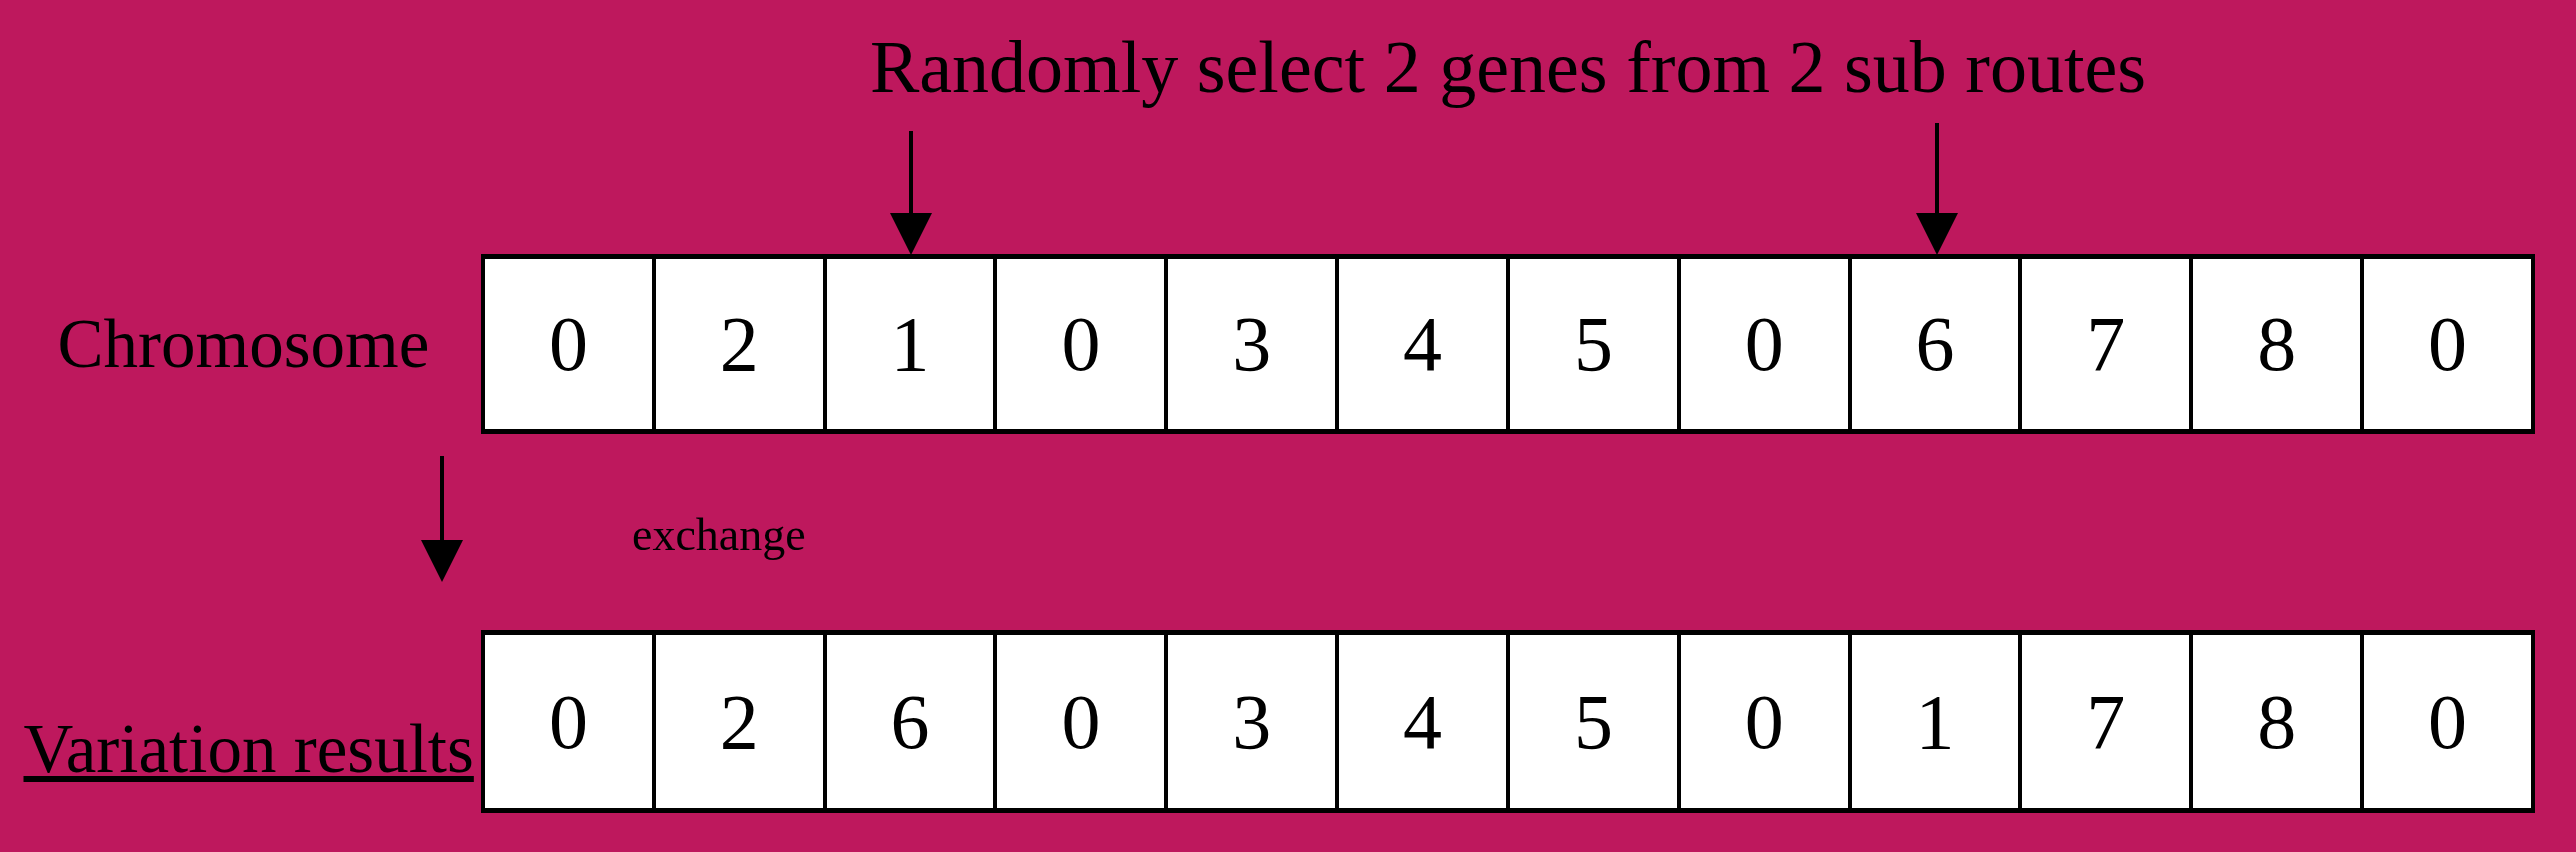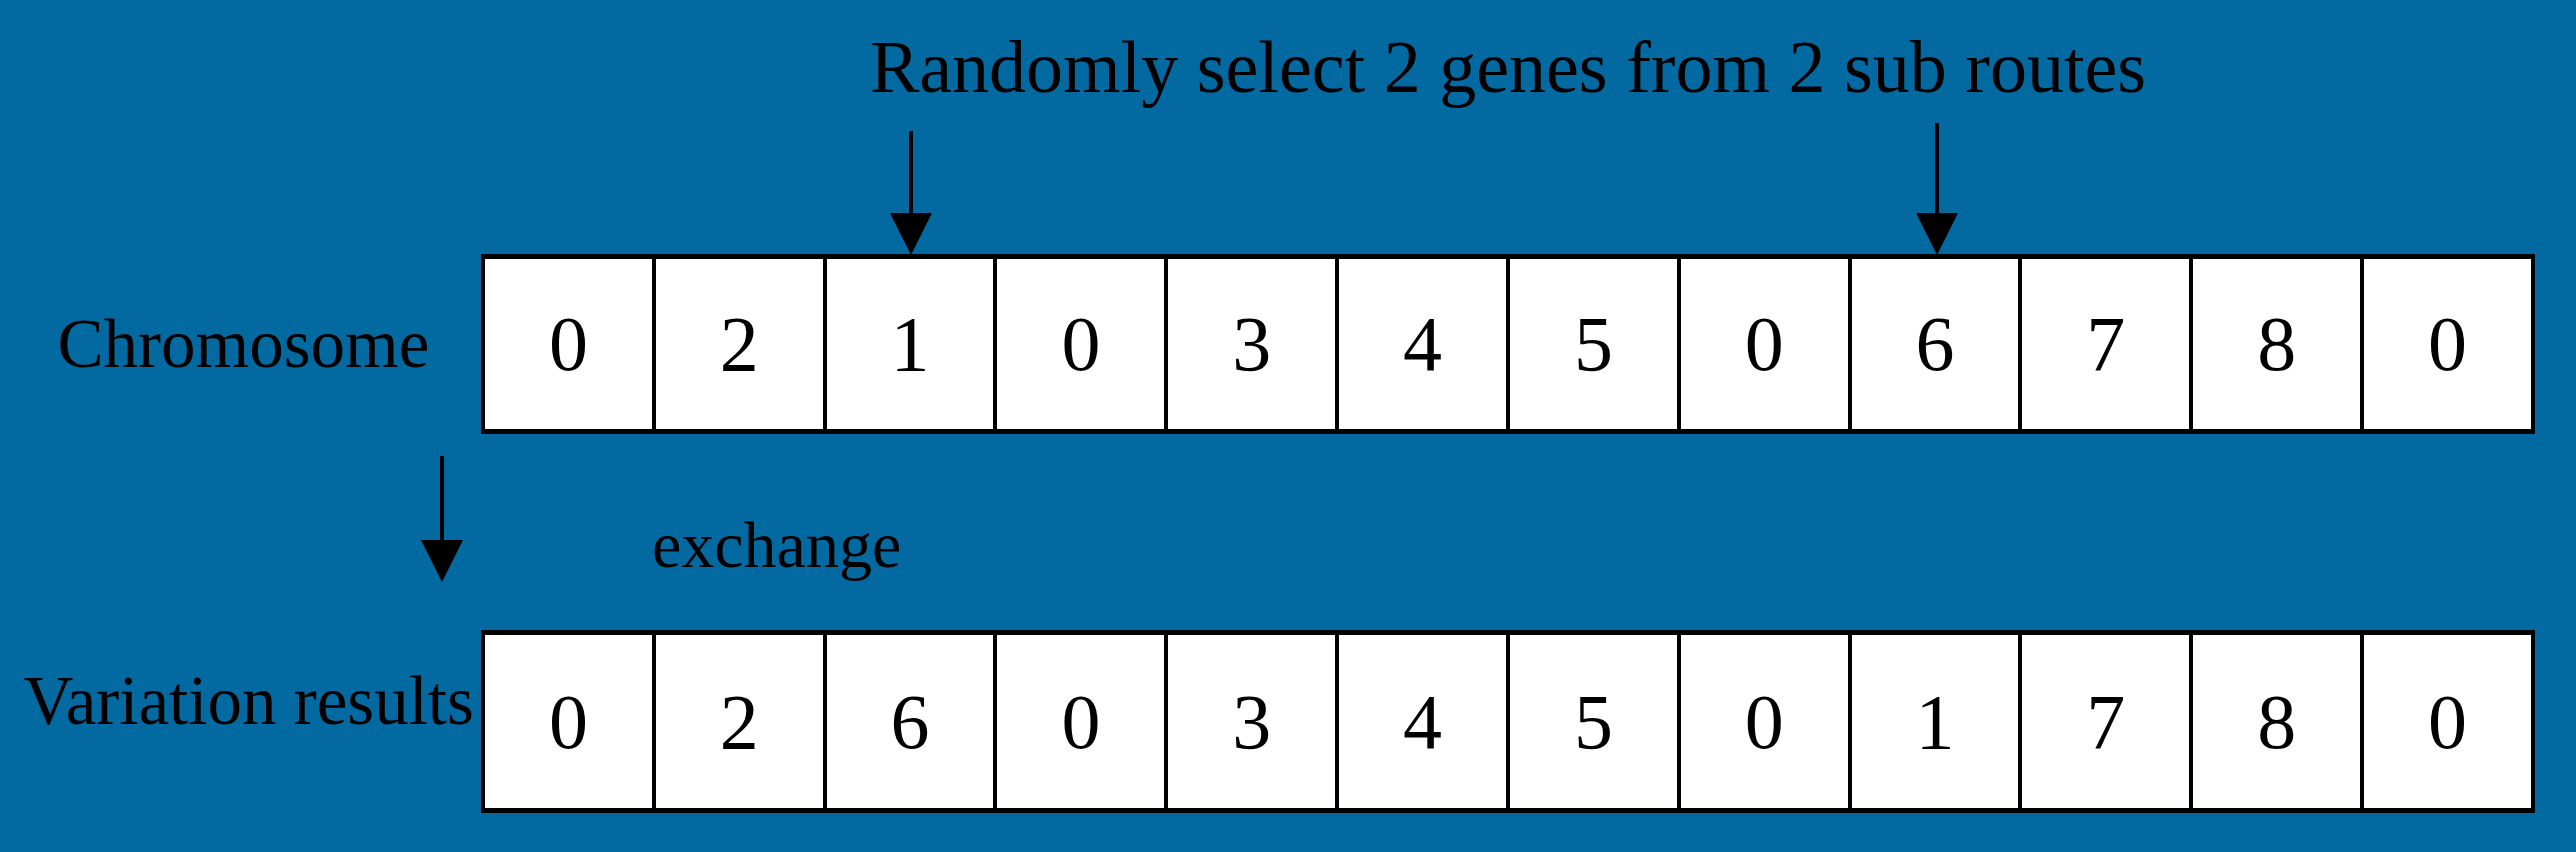--- a/index.html
+++ b/index.html
@@ -4,21 +4,21 @@
 <style>
   html, body {
     margin: 0;
     padding: 0;
     background: #ffffff;
   }
   .canvas {
     position: relative;
     width: 2576px;
     height: 852px;
-    background: #0369a1;
+    background: #be185d;
     font-family: "Liberation Serif", "DejaVu Serif", serif;
     color: #000000;
     overflow: hidden;
   }
   .abs { position: absolute; }
 
   .fig-title {
     left: 867px;
     top: 27px;
     width: 1282px;
@@ -54,21 +54,21 @@
 
   
   .row-label {
     left: 23.5px;
     display: flex;
     align-items: center;
     font-size: 69px;
     white-space: nowrap;
   }
   .label-chromosome { top: 254px; height: 180px; margin-left: 34px; }
-  .label-variation  { top: 610px; height: 183px; }
+  .label-variation  { top: 658px; height: 183px; text-decoration: underline; }
 
   
   .arrow-line {
     width: 3.6px;
     background: #000;
   }
   .arrow-head {
     width: 0;
     height: 0;
     border-left: 21px solid transparent;
@@ -76,23 +76,23 @@
     border-top: 42px solid #000;
   }
   .sel-arrow-1-line { left: 909px; top: 131px; height: 84px; }
   .sel-arrow-1-head { left: 890px;  top: 213px; }
   .sel-arrow-2-line { left: 1935px; top: 123px; height: 92px; }
   .sel-arrow-2-head { left: 1916px; top: 213px; }
   .mut-arrow-line   { left: 440px;  top: 456px; height: 86px; }
   .mut-arrow-head   { left: 421px;  top: 540px; border-top-width: 42px; }
 
   .exchange-label {
-    left: 652px;
+    left: 632px;
     top: 512px;
-    font-size: 66px;
+    font-size: 46px;
     line-height: 1;
     white-space: nowrap;
   }
 </style>
 </head>
 <body>
 
 <div class="canvas">
 
   <div class="abs fig-title">Randomly select 2 genes from 2 sub routes</div>

